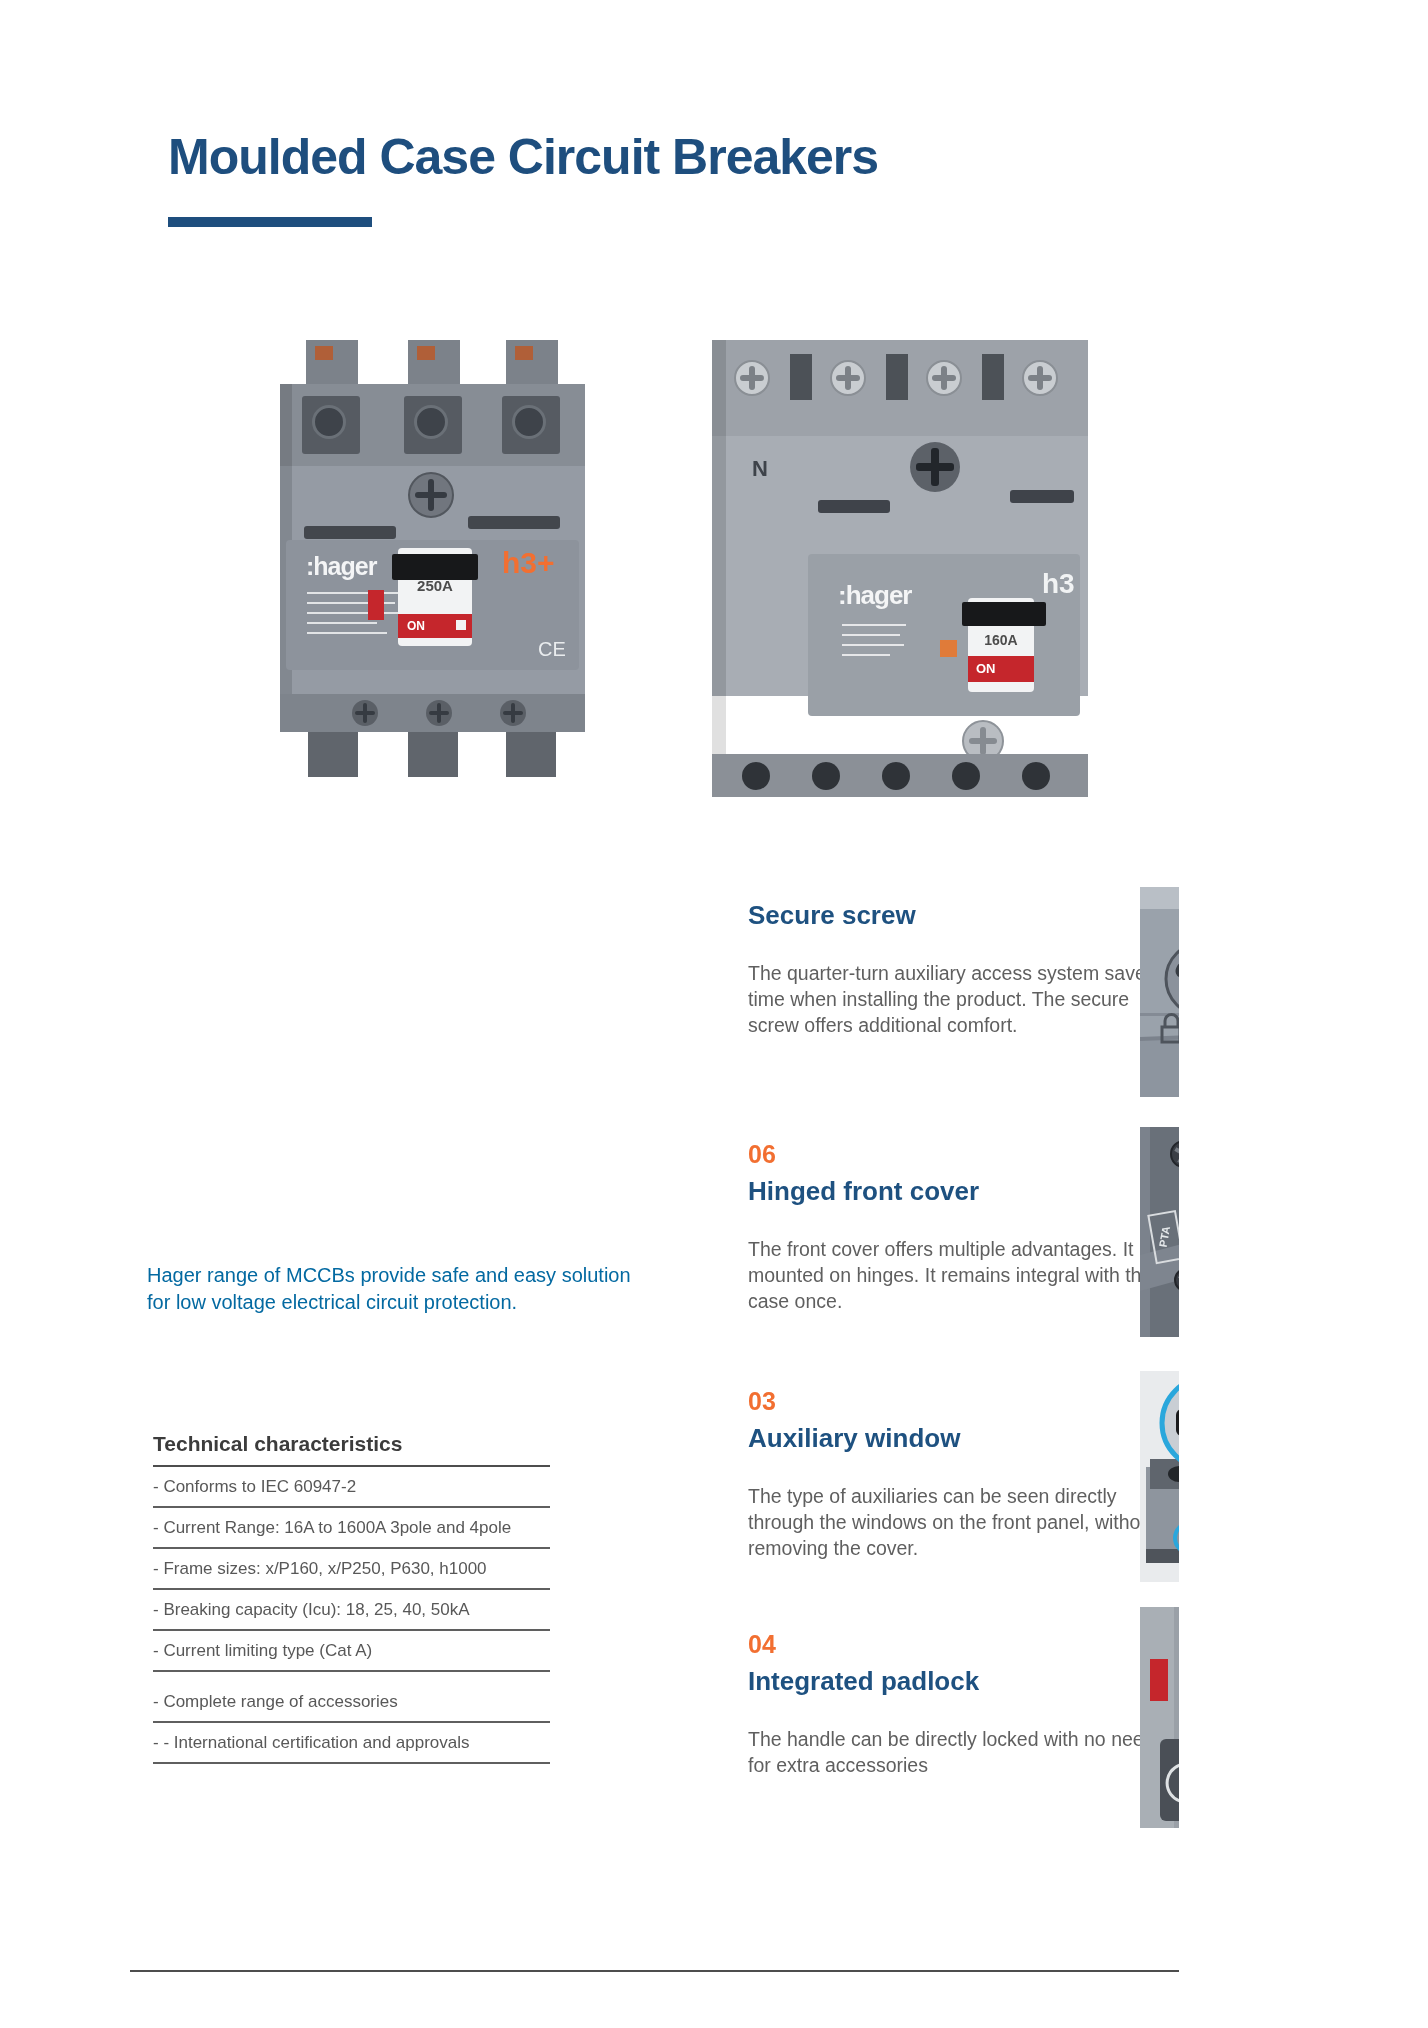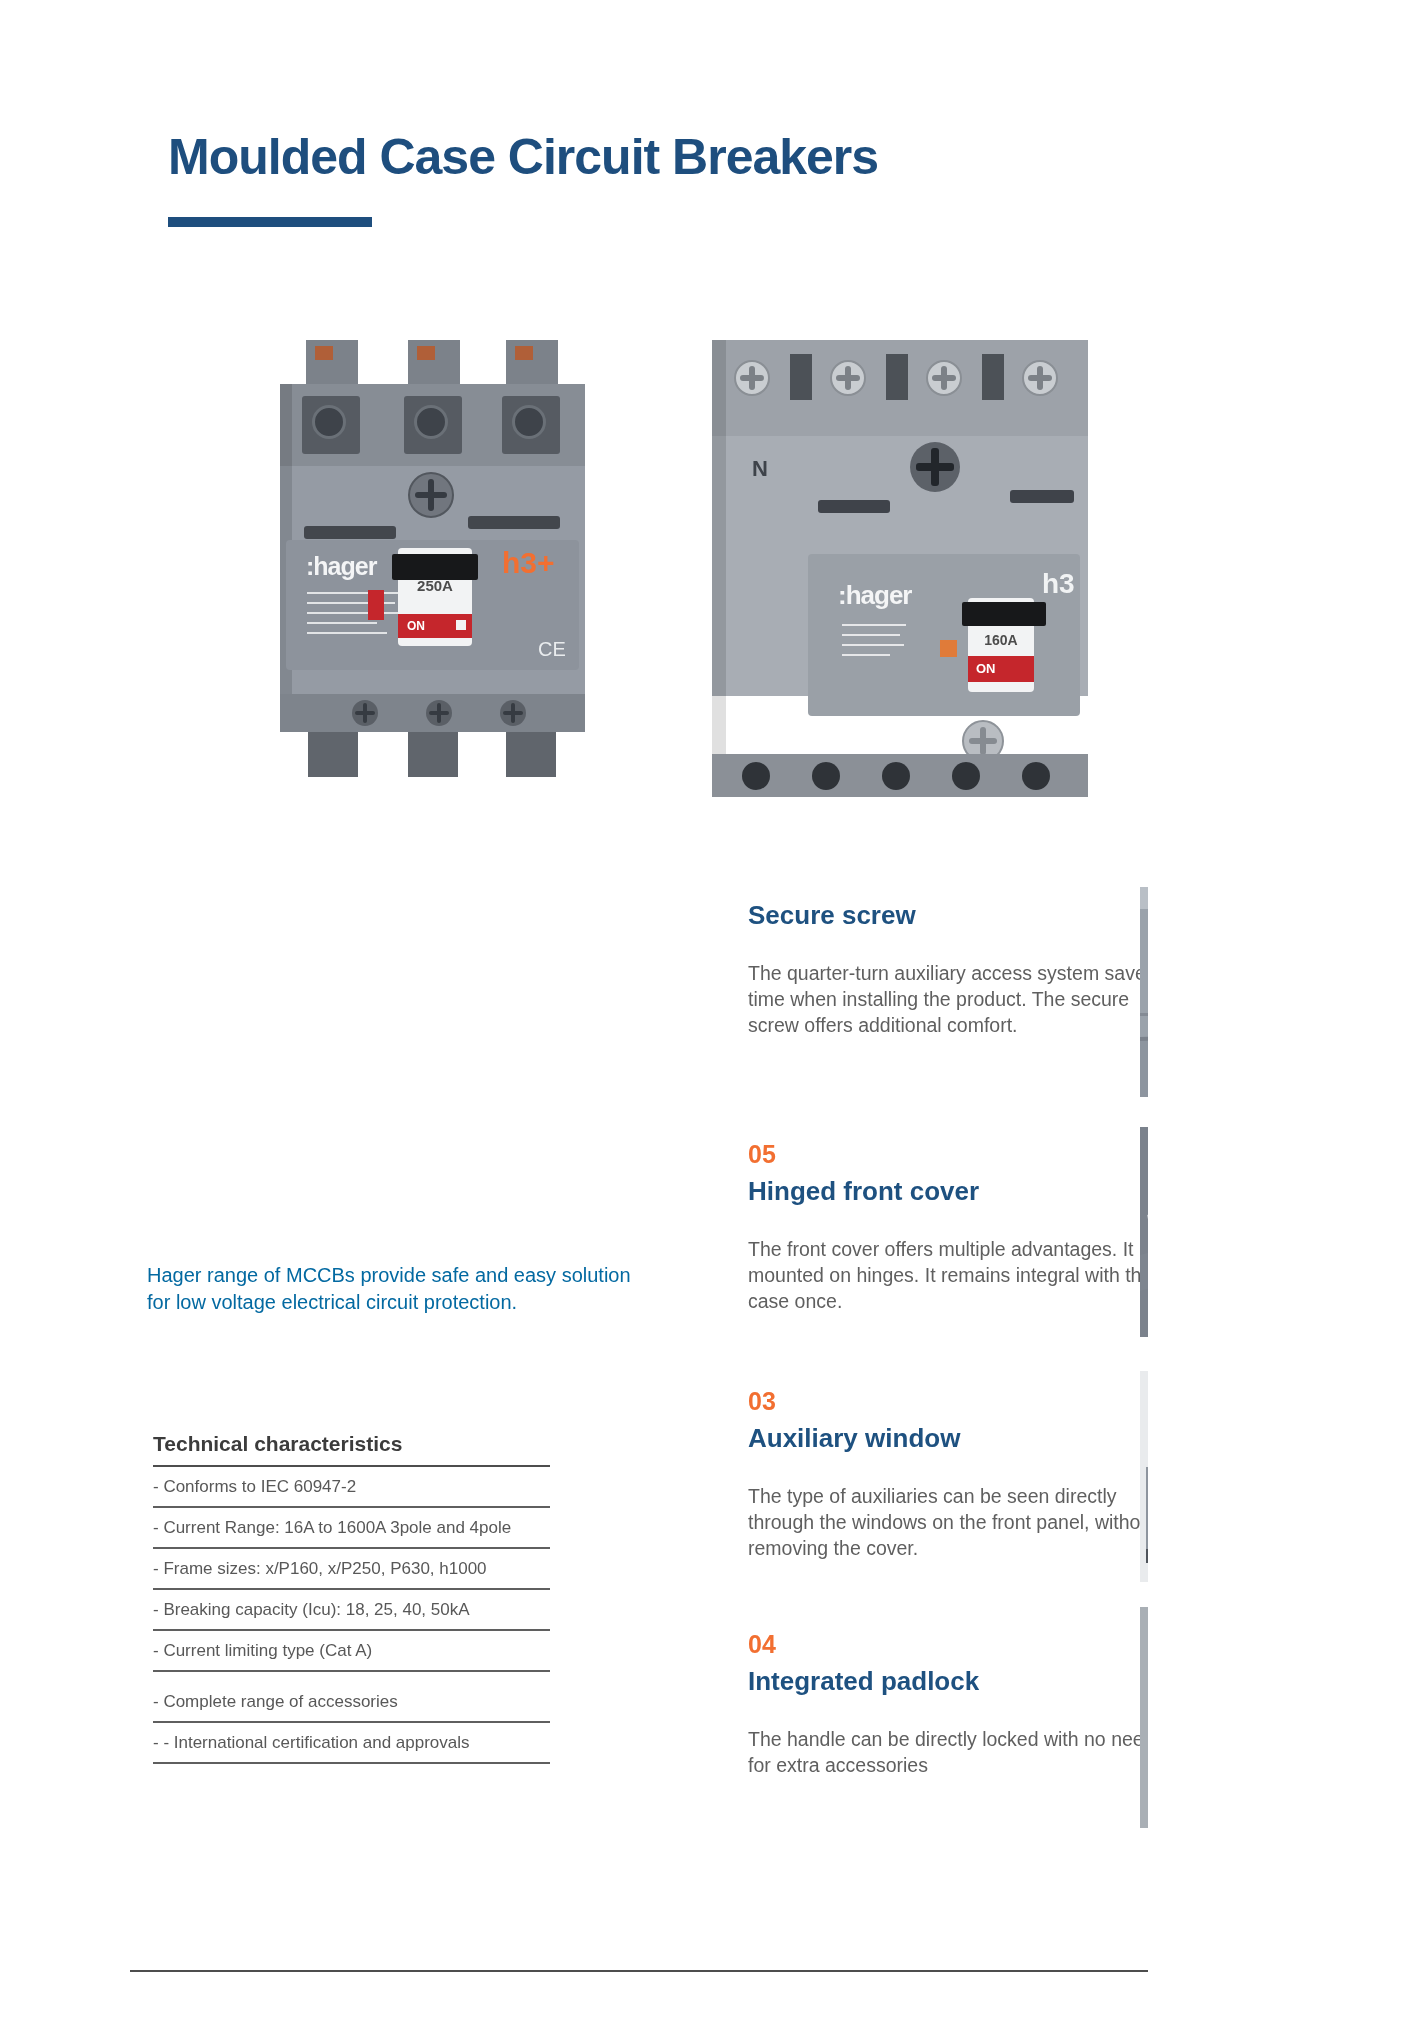--- a/index.html
+++ b/index.html
@@ -1,17 +1,17 @@
 <!DOCTYPE html>
 <html><head>
 <meta charset="utf-8">
 <style>
   html,body{margin:0;padding:0;background:#ffffff;}
   .page{position:relative;width:1148px;height:2028px;background:#ffffff;
-        font-family:"Liberation Sans",sans-serif;overflow:hidden;}
+        font-family:"Liberation Sans",sans-serif;overflow:hidden;padding-left:31px;}
   svg text{font-family:"Liberation Sans",sans-serif;}
 
   
   .title{position:absolute;left:168px;top:128px;font-size:50px;font-weight:bold;
          color:#1e4e7e;letter-spacing:-1px;margin:0;}
   .title-underline{position:absolute;left:168px;top:217px;width:204px;height:10px;background:#1e4e7e;}
 
   
   .intro{position:absolute;left:147px;top:1262px;width:505px;font-size:20px;
          line-height:1.35;color:#0369a1;margin:0;}
@@ -194,21 +194,21 @@
     <div class="tech-item">- Current limiting type (Cat A)</div>
     <div class="tech-item gap">- Complete range of accessories</div>
     <div class="tech-item">- - International certification and approvals</div>
   </div>
 
   <section class="feature" style="top:893px;">
     <h2 class="feature-title">Secure screw</h2>
     <p class="feature-desc">The quarter-turn auxiliary access system saves time when installing the product. The secure screw offers additional comfort.</p>
   </section>
   <section class="feature" style="top:1140px;">
-    <div class="feature-number">05</div>
+    <div class="feature-number">06</div>
     <h2 class="feature-title">Hinged front cover</h2>
     <p class="feature-desc">The front cover offers multiple advantages. It is mounted on hinges. It remains integral with the case once.</p>
   </section>
   <section class="feature" style="top:1387px;">
     <div class="feature-number">03</div>
     <h2 class="feature-title">Auxiliary window</h2>
     <p class="feature-desc">The type of auxiliaries can be seen directly through the windows on the front panel, without removing the cover.</p>
   </section>
   <section class="feature" style="top:1630px;">
     <div class="feature-number">04</div>

